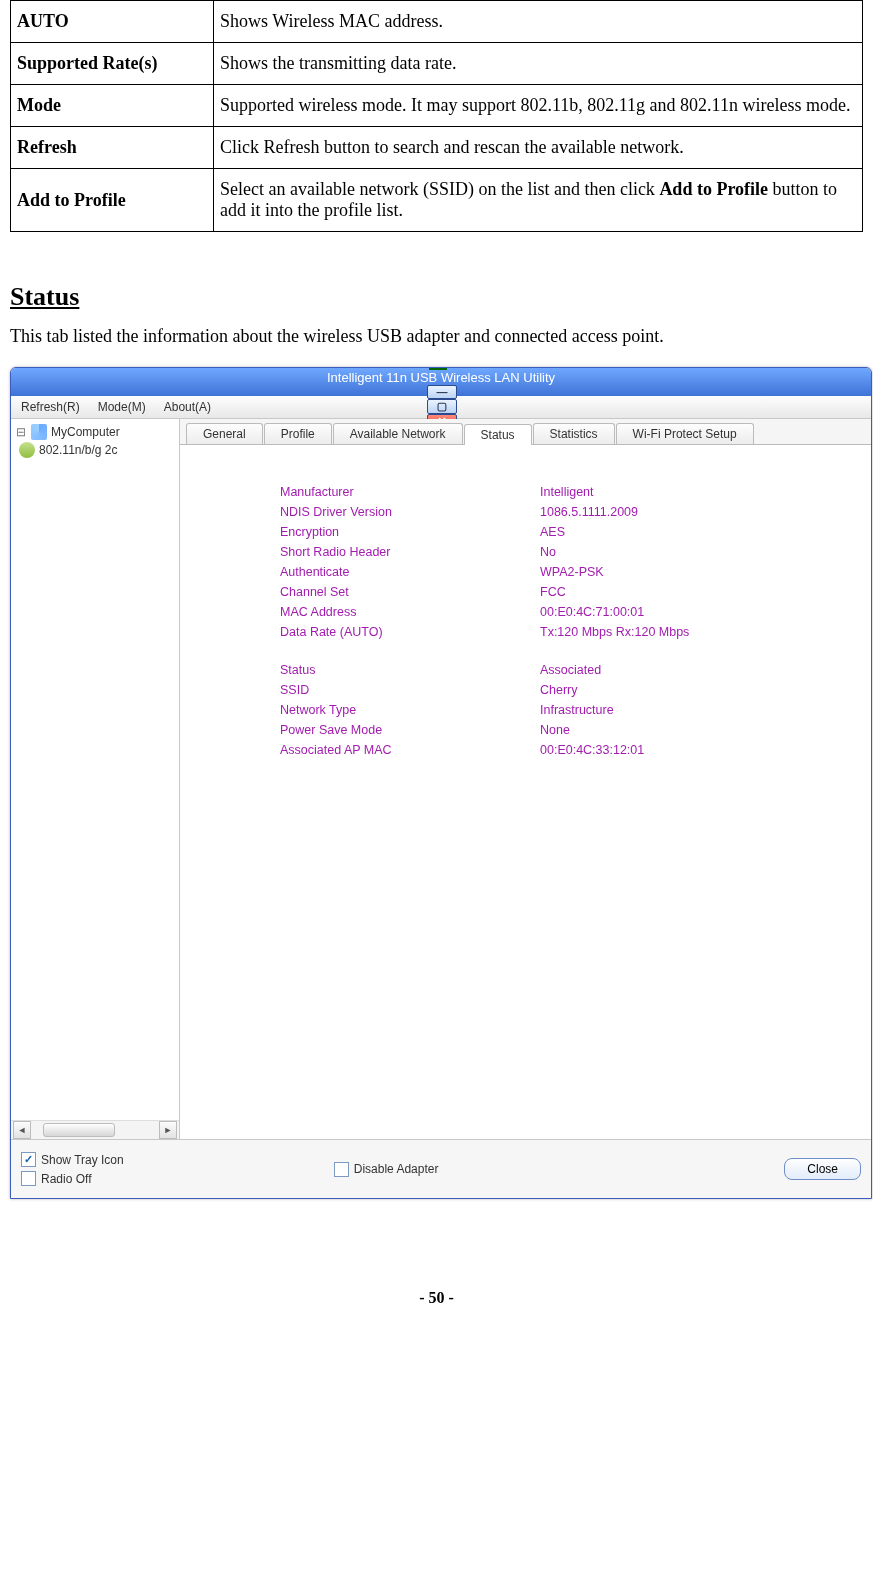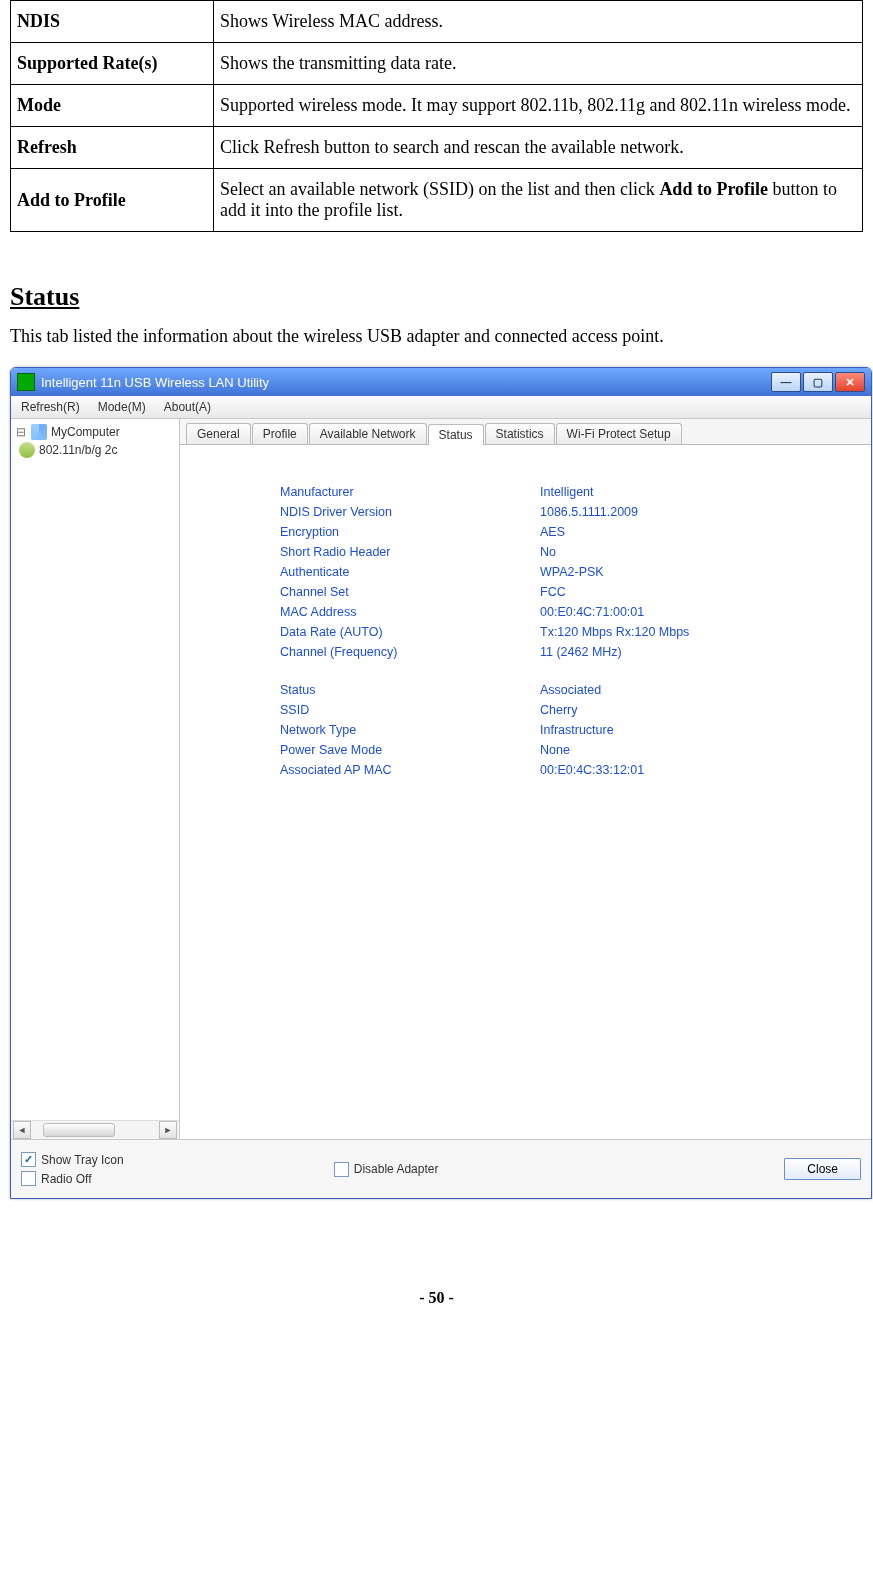--- a/index.html
+++ b/index.html
@@ -52,20 +52,21 @@
   }
   .titlebar {
     height: 28px;
     background: linear-gradient(#6fa8ff, #3f72d6);
     border-radius: 5px 5px 0 0;
     display: flex;
     align-items: center;
     padding: 0 6px;
     color: #fff;
     font-size: 13px;
+    flex-direction: column;
   }
   .titlebar .app-icon {
     width: 16px; height: 16px;
     background: #0a0; border: 1px solid #060;
     margin-right: 6px;
   }
   .titlebar .spacer { flex: 1; }
   .winbtn {
     width: 28px; height: 18px;
     margin-left: 2px;
@@ -130,41 +131,41 @@
     display:flex; flex-direction:column;
   }
   .tabs {
     display:flex;
     padding: 4px 6px 0 6px;
     background:#f5f5f5;
     border-bottom: 1px solid #bbb;
     font-size:12px;
   }
   .tab {
-    padding: 3px 10px;
+    padding: 3px 16px;
     border: 1px solid #bbb;
     border-bottom: none;
     background: linear-gradient(#fdfdfd,#ececec);
     margin-right: 1px;
     border-radius: 3px 3px 0 0;
     color:#333;
   }
   .tab.active {
     background:#fff;
     position:relative;
     top:1px;
     font-weight: normal;
   }
   .tabbody {
     flex:1;
     background:#fff;
     padding: 40px 20px 10px 100px;
     font-family: Tahoma, Arial, sans-serif;
     font-size: 12.5px;
-    color:#1d4ed8;
+    color:#a21caf;
   }
   .kvrow { display:flex; margin-bottom:6px; }
   .kvrow .k { width: 260px; }
   .kvrow .v { flex:1; }
   .kvgap { height: 18px; }
   .bottombar {
     border-top: 1px solid #c8c8c8;
     background:#f6f6f6;
     padding: 6px 10px;
     display:flex;
@@ -178,42 +179,42 @@
   }
   .cb .box {
     width:13px;height:13px;border:1px solid #7a9ac0;background:#fff;
     display:flex;align-items:center;justify-content:center;font-size:11px;color:#1a63b0;font-weight:bold;
   }
   .cbcol { display:flex; flex-direction:column; gap:4px; }
   .btn-close {
     margin-left:auto;
     padding: 3px 22px;
     border:1px solid #6d8ec7;
-    border-radius:1px;
+    border-radius:8px;
     background: linear-gradient(#fefefe,#e2ecfa);
     color:#000;
     font-size:12px;
   }
   .pagenum {
     text-align:center;
     font-weight:bold;
     font-size:16px;
     margin-top: 90px;
     padding-bottom: 20px;
   }
 </style>
 </head>
 <body>
 
 <div class="page">
 
   <table class="defs">
     <tbody id="defs-body">
         <tr>
-          <td class="term">NDIS</td>
+          <td class="term">AUTO</td>
           <td>Shows Wireless MAC address.</td>
         </tr>
         <tr>
           <td class="term">Supported Rate(s)</td>
           <td>Shows the transmitting data rate.</td>
         </tr>
         <tr>
           <td class="term">Mode</td>
           <td>Supported wireless mode. It may support 802.11b, 802.11g and 802.11n wireless mode.</td>
         </tr>
@@ -298,24 +299,20 @@
               <div class="v">FCC</div>
             </div>
             <div class="kvrow">
               <div class="k">MAC Address</div>
               <div class="v">00:E0:4C:71:00:01</div>
             </div>
             <div class="kvrow">
               <div class="k">Data Rate (AUTO)</div>
               <div class="v">Tx:120 Mbps Rx:120 Mbps</div>
             </div>
-            <div class="kvrow">
-              <div class="k">Channel (Frequency)</div>
-              <div class="v">11 (2462 MHz)</div>
-            </div>
             <div class="kvgap"></div>
             <div class="kvrow">
               <div class="k">Status</div>
               <div class="v">Associated</div>
             </div>
             <div class="kvrow">
               <div class="k">SSID</div>
               <div class="v">Cherry</div>
             </div>
             <div class="kvrow">

